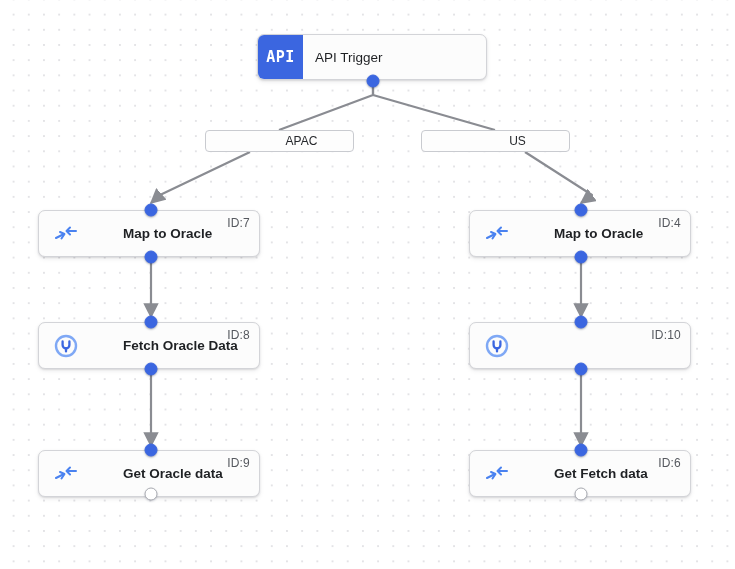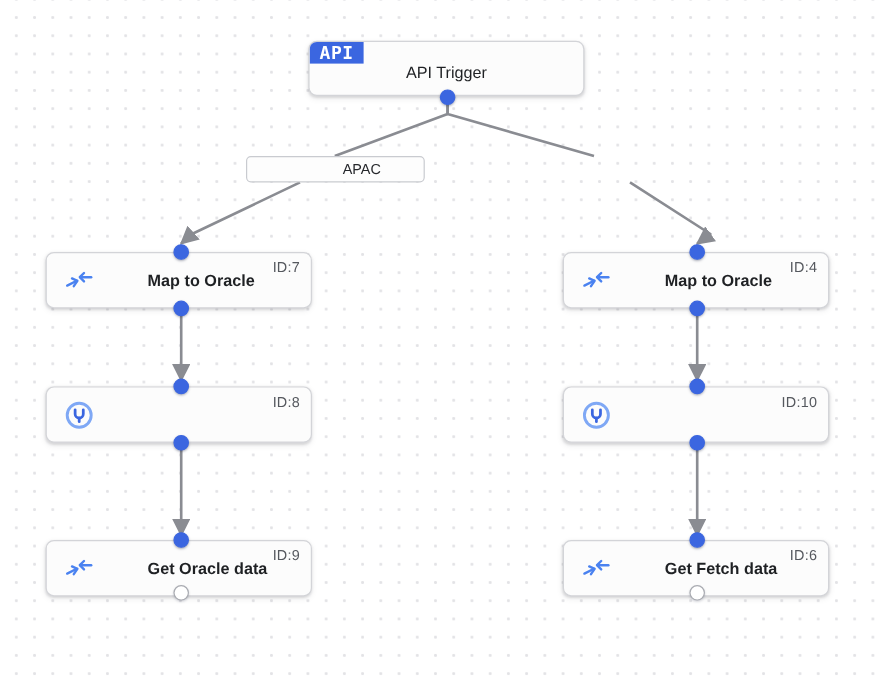--- a/index.html
+++ b/index.html
@@ -59,20 +59,21 @@
     color: #ffffff;
     display: flex;
     align-items: center;
     justify-content: center;
     font-family: "DejaVu Sans Mono", monospace;
     font-size: 15px;
     font-weight: 700;
     letter-spacing: 0.5px;
   }
   .trigger-title {
+    padding-left: 12px;
     font-size: 13.5px;
     color: #1f2124;
     font-weight: 400;
   }
 
   
   .node.step {
     padding-left: 14px;
   }
   .step-icon {
@@ -164,27 +165,28 @@
       <path d="M 151 257 L 151 317" marker-end="url(#arrow)"></path>
 
       <path d="M 151 369 L 151 446" marker-end="url(#arrow)"></path>
 
       <path d="M 581 257 L 581 317" marker-end="url(#arrow)"></path>
 
       <path d="M 581 369 L 581 446" marker-end="url(#arrow)"></path>
     </g>
   </svg>
 
-  <div class="node trigger" style="left:257px; top:34px; width:230px; height:46px;flex-direction:column;">
+  <div class="node trigger" style="left:257px; top:34px; width:230px; height:46px;">
     <div class="trigger-badge">API</div>
     <div class="trigger-title">API Trigger</div>
   </div>
   <div class="port filled" style="left:373px; top:81px;"></div>
 
   <div class="branch-label" style="left:205px; top:130px; width:149px;">APAC</div>
+  <div class="branch-label" style="left:421px; top:130px; width:149px;">US</div>
 
   <div class="node step" style="left:38px; top:210px; width:222px; height:47px;">
     <span class="step-icon">
       <svg width="24" height="18" viewBox="0 0 24 18">
         <g fill="none" stroke="#4a82f0" stroke-width="2" stroke-linecap="round" stroke-linejoin="round">
           <path d="M2 13 L10 9"></path>
           <path d="M7.5 13.5 L10.5 9 L6 7"></path>
           <path d="M22 6 L13 6"></path>
           <path d="M16 2.5 L12.5 6 L16 9.5"></path>
         </g>
@@ -197,20 +199,21 @@
   <div class="port filled" style="left:151px; top:257px;"></div>
 
   <div class="node step" style="left:38px; top:322px; width:222px; height:47px;">
     <span class="step-icon">
       <svg width="24" height="24" viewBox="0 0 24 24">
         <circle cx="12" cy="12" r="10" fill="none" stroke="#7fa8f5" stroke-width="2.4"></circle>
         <path d="M8.6 7.5 L8.6 11 A3.4 3.4 0 0 0 15.4 11 L15.4 7.5" fill="none" stroke="#3b66e0" stroke-width="2.3" stroke-linecap="round"></path>
         <path d="M12 14.2 L12 17.4" fill="none" stroke="#3b66e0" stroke-width="2.3" stroke-linecap="round"></path>
       </svg>
     </span>
+    <span class="step-title">Fetch Oracle Data</span>
     <span class="node-id">ID:8</span>
   </div>
   <div class="port filled" style="left:151px; top:322px;"></div>
   <div class="port filled" style="left:151px; top:369px;"></div>
 
   <div class="node step" style="left:38px; top:450px; width:222px; height:47px;">
     <span class="step-icon">
       <svg width="24" height="18" viewBox="0 0 24 18">
         <g fill="none" stroke="#4a82f0" stroke-width="2" stroke-linecap="round" stroke-linejoin="round">
           <path d="M2 13 L10 9"></path>

